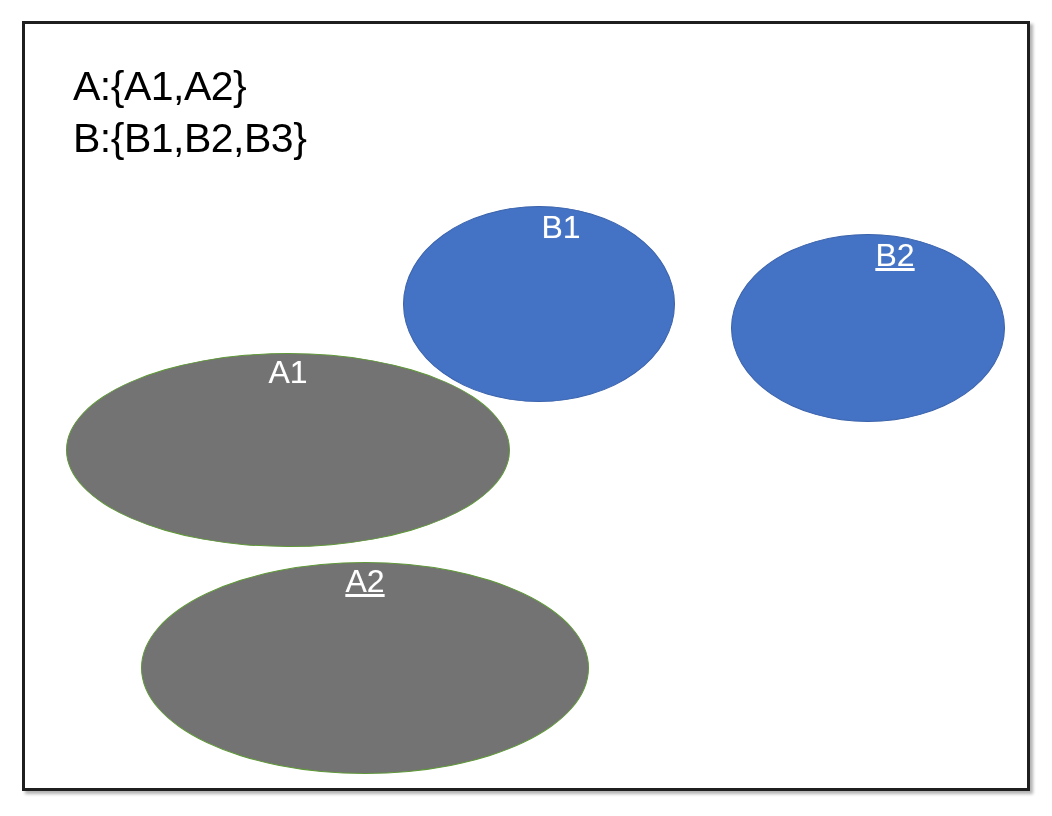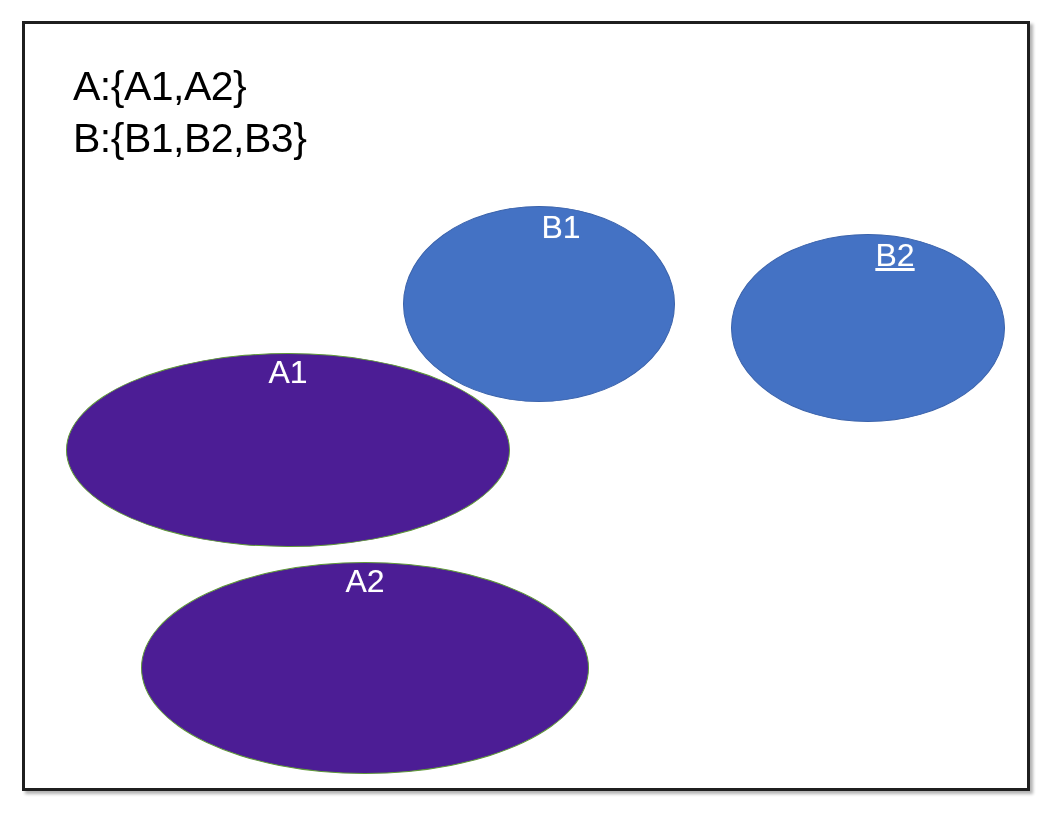--- a/index.html
+++ b/index.html
@@ -51,42 +51,42 @@
     align-items: flex-start;
     justify-content: center;
     color: #ffffff;
     font-size: 32px;
     font-weight: 400;
     letter-spacing: 0px;
     box-sizing: border-box;
     user-select: none;
   }
   .ellipse-green {
-    background: #4c1d95;
+    background: #737373;
     border: 1px solid #5f9838;
   }
   .ellipse-blue {
     background: #4472c4;
     border: 1px solid #3b63ab;
   }
   .ellipse .lbl {
     display: block;
     transform: translateX(var(--lbl-dx, 0px)) translateY(var(--lbl-dy, 0px));
     text-shadow: 0 0 1px rgba(255,255,255,0.35);
   }
   
   #ell-b1 { left: 378px;  top: 182px; width: 272px; height: 196px; }
   #ell-b1 .lbl { --lbl-dx: 22px; --lbl-dy: 2px; }
   #ell-b2 { left: 706px;  top: 210px; width: 274px; height: 188px; text-decoration: underline; }
   #ell-b2 .lbl { --lbl-dx: 27px; --lbl-dy: 2px; }
   #ell-b3 { left: 713px;  top: 470px; width: 270px; height: 188px; }
   #ell-b3 .lbl { --lbl-dx: 28px; --lbl-dy: 2px; }
   #ell-a1 { left: 41px;   top: 329px; width: 444px; height: 194px; }
   #ell-a1 .lbl { --lbl-dx: 0px;  --lbl-dy: 0px; }
-  #ell-a2 { left: 116px;  top: 538px; width: 448px; height: 212px; }
+  #ell-a2 { left: 116px;  top: 538px; width: 448px; height: 212px; text-decoration: underline; }
   #ell-a2 .lbl { --lbl-dx: 0px;  --lbl-dy: 0px; }
 </style>
 </head>
 <body>
 
 <div id="canvas">
 
   <div id="frame">
 
     <div class="legend">

